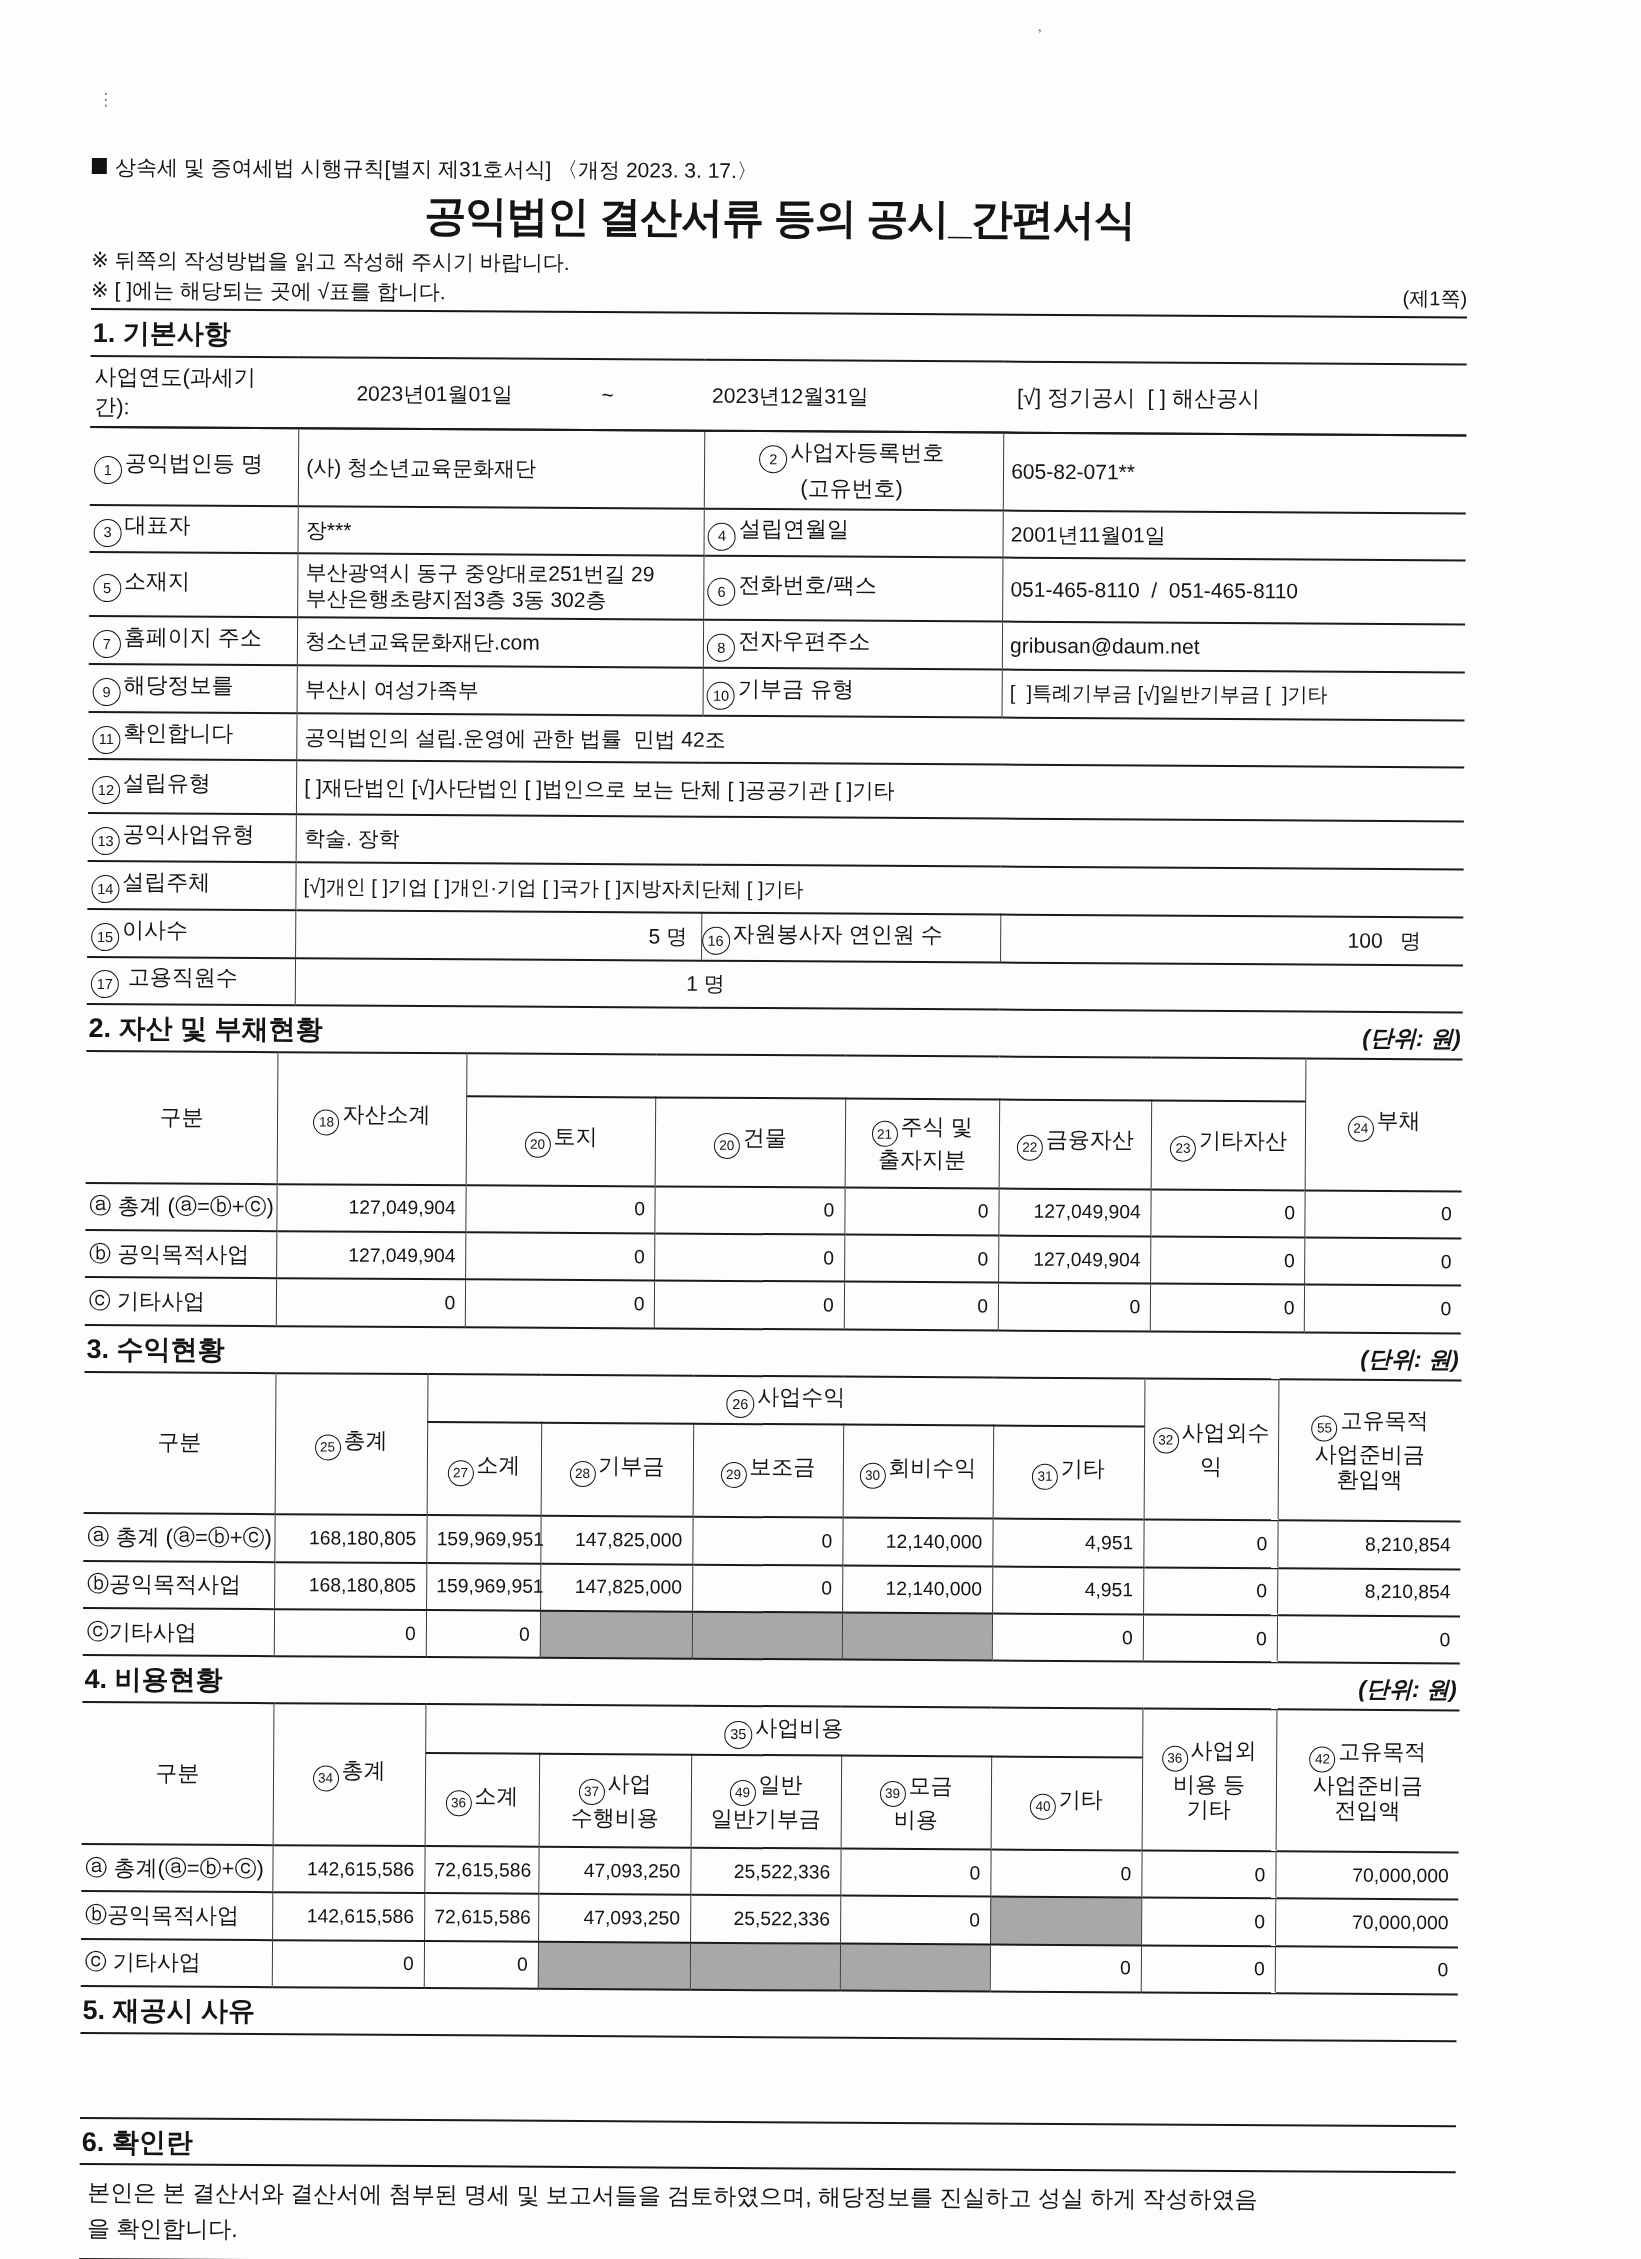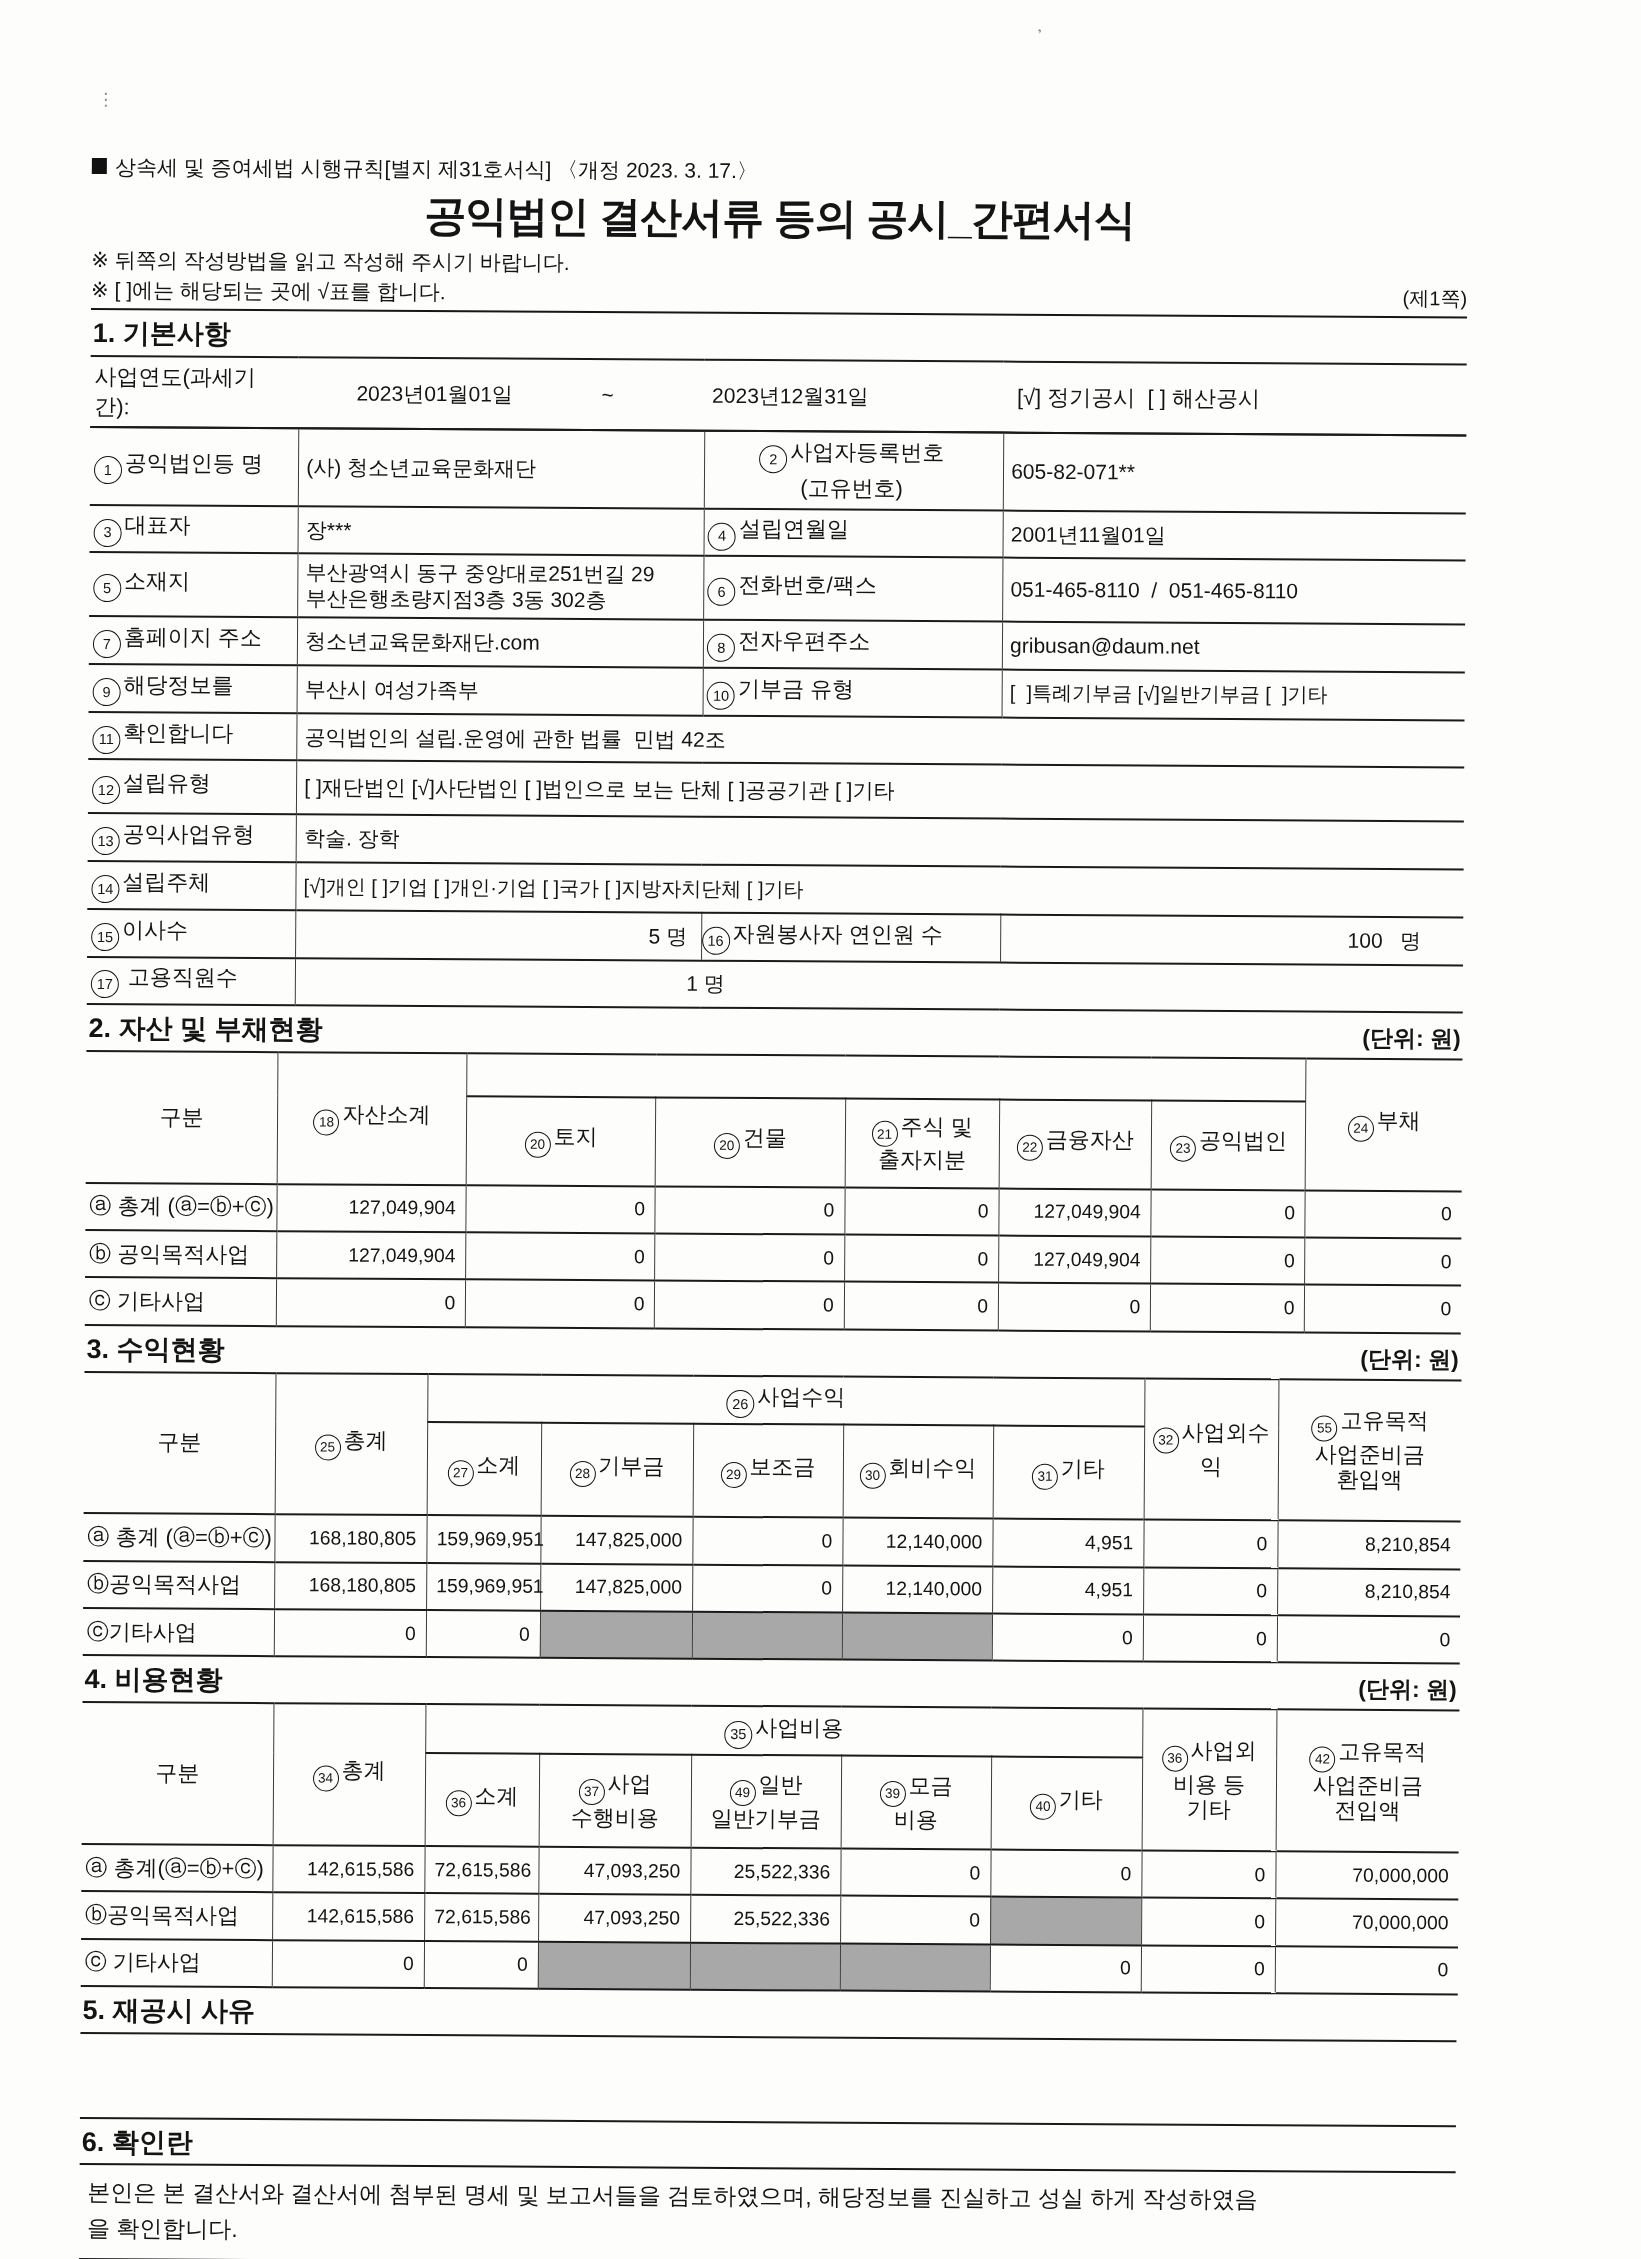--- a/index.html
+++ b/index.html
@@ -13,21 +13,21 @@
   .reg-note { font-size:21px; margin:7.7px 0 1.9px 0; }
   .sq { display:inline-block; width:15.4px; height:15.4px; background:#111; margin-right:7.7px; }
   .title { text-align:center; font-size:42px; font-weight:bold; letter-spacing:-1px; margin:5.8px 0 3.9px 0; }
   .note1 { font-size:21px; margin:1.9px 0; }
   .note-row { display:flex; justify-content:space-between; align-items:flex-end; font-size:21px; margin:1.9px 0 3.9px 0; }
   .page-marker { font-size:20px; }
 
   .rule { border-top:2.9px solid #161616; }
   .sec-head { display:flex; justify-content:space-between; align-items:flex-end;
               font-size:27px; font-weight:bold; padding:4.8px 1.9px 3.9px 1.9px; }
-  .unit { font-size:23px; font-weight:bold; }
+  .unit { font-size:23px; font-weight:bold;font-style:italic; }
 
   table { border-collapse:collapse; table-layout:fixed; width:1376px; }
   td,th { border-left:1.4px solid #3c3c3c; border-right:1.4px solid #3c3c3c;
           border-top:2.4px solid #1a1a1a; border-bottom:2.4px solid #1a1a1a;
           padding:4.8px 7.7px; font-weight:normal; vertical-align:middle; }
   td:first-child, th:first-child { border-left:none; }
   td:last-child, th:last-child { border-right:none; }
 
   .t1 td { font-size:21px; }
   .t1 .lab { font-size:22px; padding-left:3.9px; }
@@ -188,21 +188,21 @@
         <th rowspan="2" class="hd"><span class="circ">18</span><span>자산소계</span></th>
         <th colspan="5" class="grp-blank"></th>
         <th rowspan="2" class="hd"><span class="circ">24</span><span>부채</span></th>
       </tr>
       <tr style="height:89px;">
         <th class="hd"><span class="circ">20</span><span>토지</span></th>
         <th class="hd"><span class="circ">20</span><span>건물</span></th>
         <th class="hd pre"><span class="circ">21</span><span class="pre">주식 및
 출자지분</span></th>
         <th class="hd"><span class="circ">22</span><span>금융자산</span></th>
-        <th class="hd"><span class="circ">23</span><span>공익법인</span></th>
+        <th class="hd"><span class="circ">23</span><span>기타자산</span></th>
       </tr>
       <tr>
         <td class="rl">ⓐ 총계 (ⓐ=ⓑ+ⓒ)</td>
         <td class="v">127,049,904</td>
         <td class="v">0</td>
         <td class="v">0</td>
         <td class="v">0</td>
         <td class="v">127,049,904</td>
         <td class="v">0</td>
         <td class="v">0</td>

